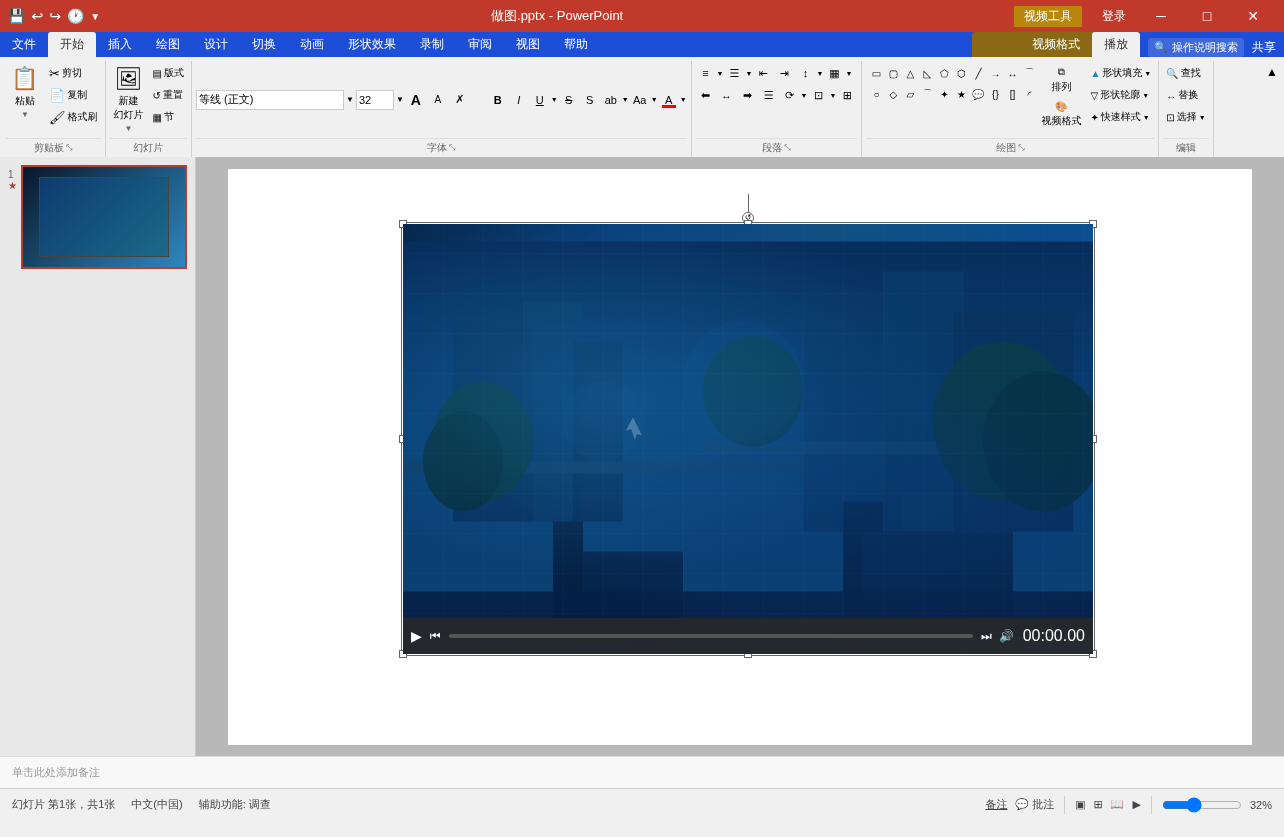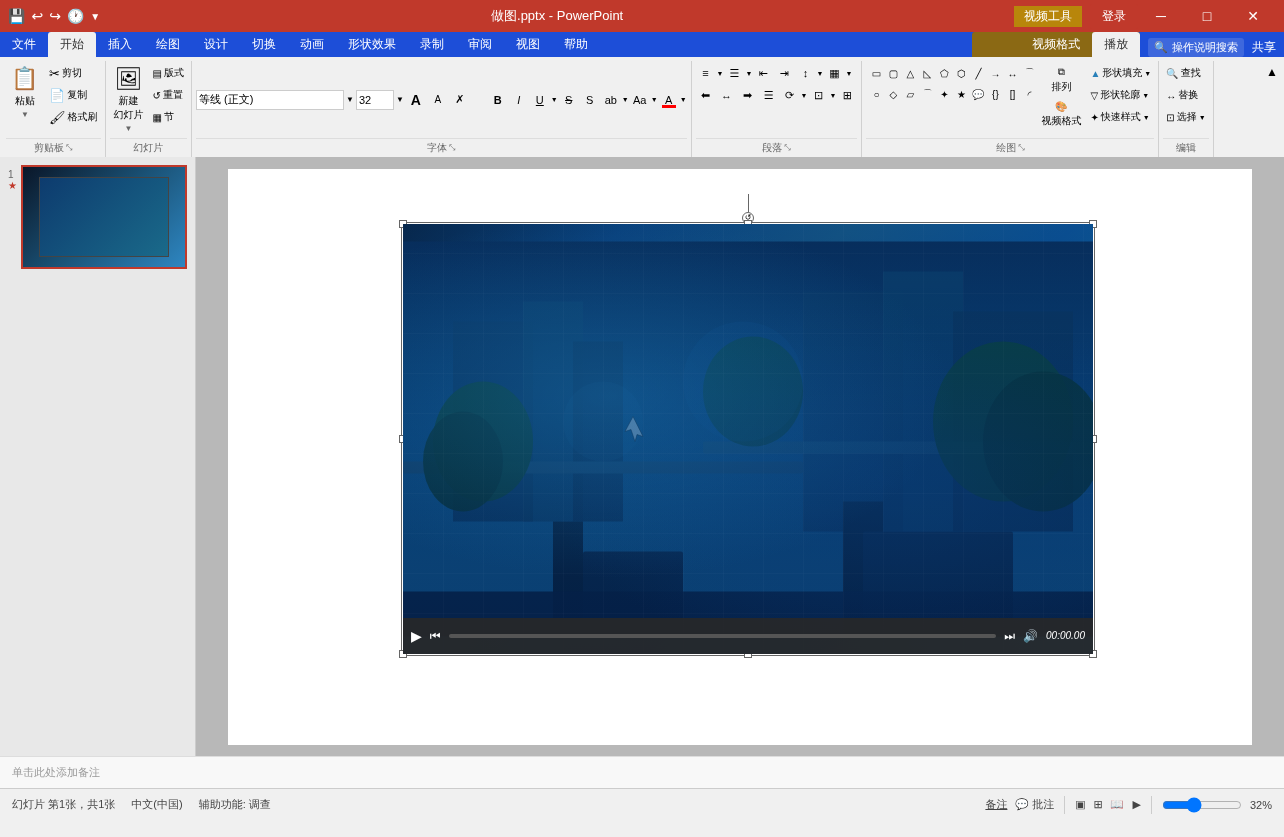--- a/index.html
+++ b/index.html
@@ -84,21 +84,21 @@
 
     
     .video-controls {
       position: absolute; bottom: 0; left: 0; right: 0; height: 36px;
       background: rgba(40,40,40,0.9); display: flex; align-items: center; padding: 0 8px; gap: 8px;
     }
     .play-btn { color: white; font-size: 14px; cursor: pointer; }
     .progress-bar { flex: 1; height: 4px; background: #555; border-radius: 2px; }
     .progress-fill { width: 0%; height: 100%; background: #2980b9; border-radius: 2px; }
     .vol-btn { color: white; font-size: 12px; cursor: pointer; }
-    .time-display { color: white; font-size: 10px; font-style: italic; }
+    .time-display { color: white; font-size: 16px; }
     .skip-btn { color: white; font-size: 12px; cursor: pointer; }
 
     
     .status-bar {
       height: 32px; background: #f0f0f0; border-top: 1px solid #ccc; display: flex; align-items: center;
       padding: 0 12px; gap: 16px; font-size: 11px; color: #444;
     }
     .status-bar-right { margin-left: auto; display: flex; align-items: center; gap: 8px; }
     .zoom-slider { width: 80px; }
 

